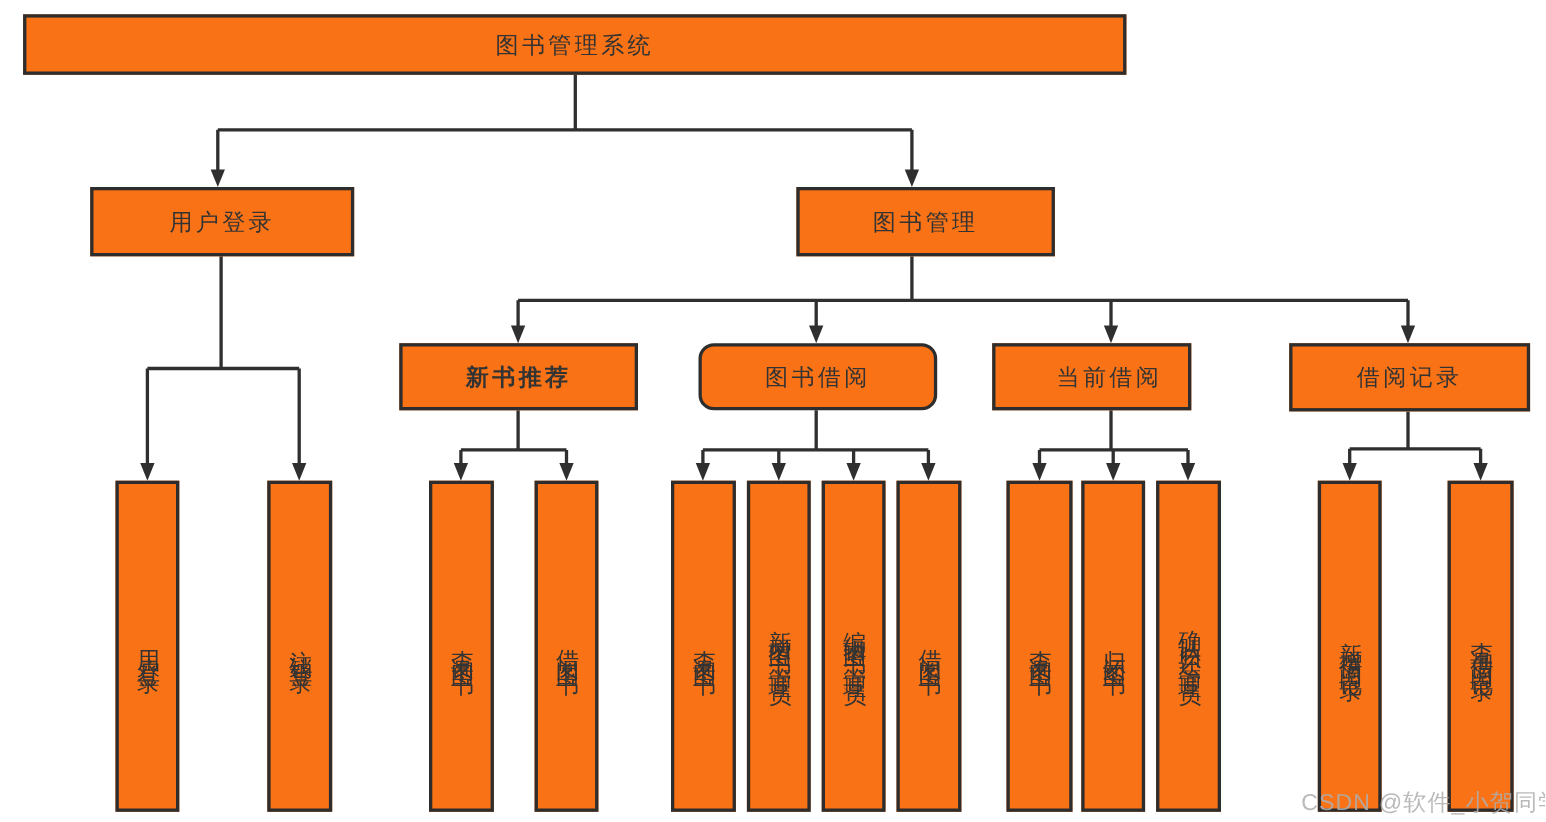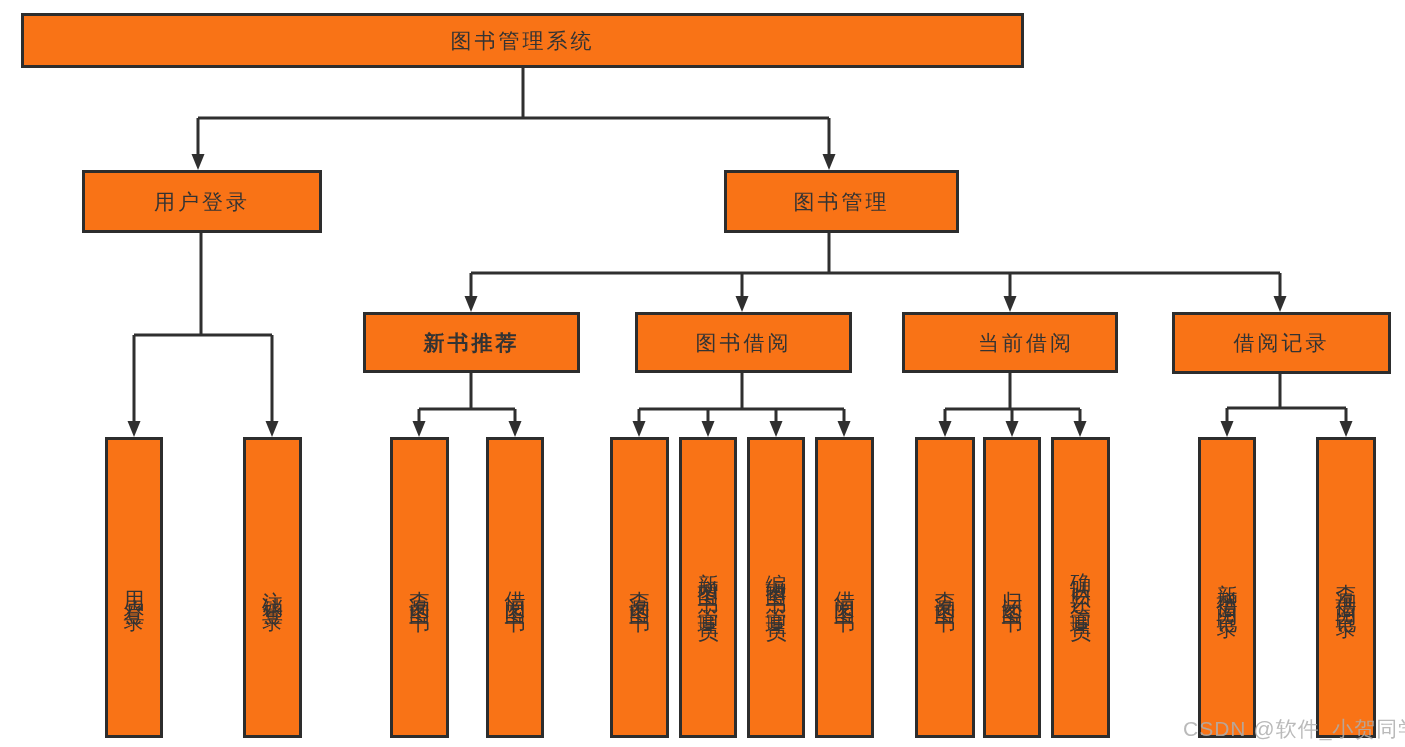--- a/index.html
+++ b/index.html
@@ -93,24 +93,24 @@
   <div class="node" style="left:82px;top:170px;width:240px;height:63px;">
     <span>用户登录</span>
   </div>
   <div class="node" style="left:712px;top:170px;width:235px;height:63px;margin-left:12px;">
     <span>图书管理</span>
   </div>
 
   <div class="node" style="left:363px;top:312px;width:217px;height:61px;font-weight:bold;">
     <span>新书推荐</span>
   </div>
-  <div class="node" style="left:635px;top:312px;width:217px;height:61px;">
+  <div class="node" style="left:635px;top:312px;width:217px;height:61px;border-radius:14px;">
     <span>图书借阅</span>
   </div>
-  <div class="node" style="left:902px;top:312px;width:216px;height:61px;padding-left:32px;">
+  <div class="node" style="left:902px;top:312px;width:181px;height:61px;padding-left:32px;">
     <span>当前借阅</span>
   </div>
   <div class="node" style="left:1172px;top:312px;width:219px;height:62px;">
     <span>借阅记录</span>
   </div>
 
   <div class="node leaf" style="left:105px;top:437px;width:58px;height:301px;">
     <span class="vtext">用户登录</span>
   </div>
   <div class="node leaf" style="left:243px;top:437px;width:59px;height:301px;">

